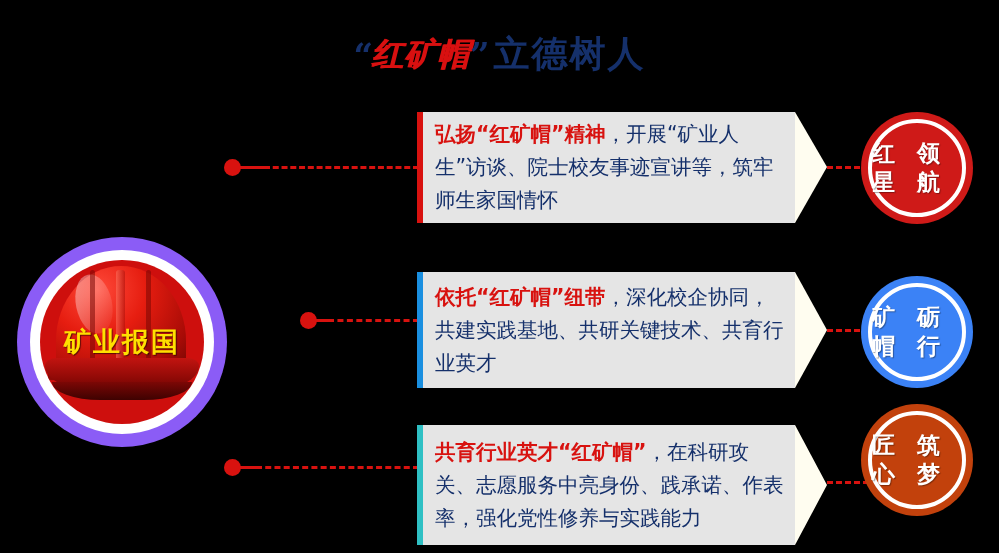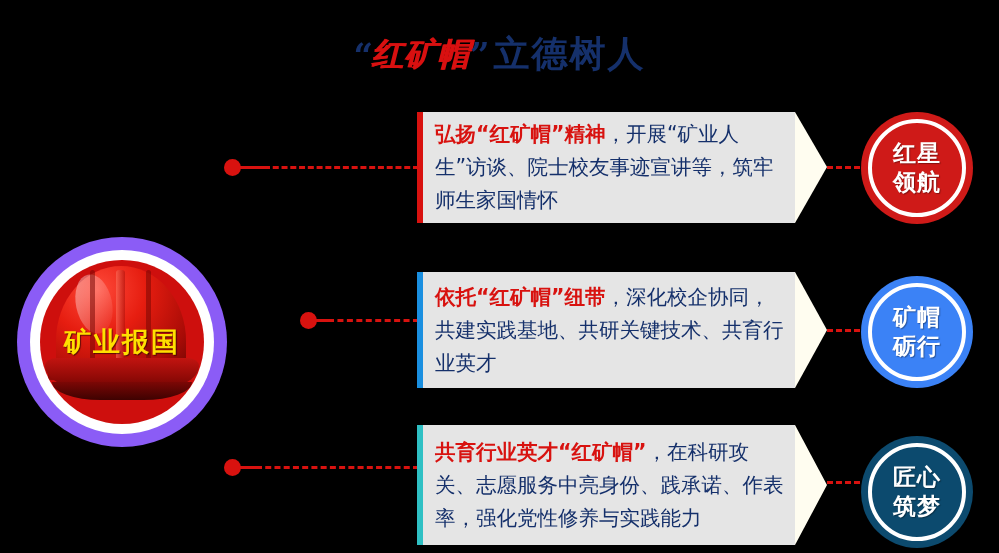--- a/index.html
+++ b/index.html
@@ -246,21 +246,21 @@
   .right-circle-ring {
     position: absolute;
     left: 7px;
     top: 7px;
     width: 98px;
     height: 98px;
     border-radius: 50%;
     border: 4px solid #ffffff;
     box-sizing: border-box;
     display: flex;
-    flex-direction: column;
+    flex-direction: row;
     justify-content: center;
     align-items: center;
   }
   .right-circle-ring span {
     font-family: "DejaVu Sans", "Liberation Sans", sans-serif;
     font-size: 23px;
     font-weight: bold;
     color: #ffffff;
     line-height: 29px;
     letter-spacing: 1px;
@@ -351,21 +351,21 @@
     <div class="content-box" style="left:417px; top:425px; width:378px; height:120px;">
       <div class="box-bar" style="background:#2fc0c4;"></div>
       <div class="box-arrow" style="border-top:60px solid transparent; border-bottom:60px solid transparent; border-left:32px solid #fffdf0;"></div>
       <div class="box-text">
         <div><span class="lead">共育行业英才“红矿帽”</span><span>，在科研攻关、志愿服务中亮身份、践承诺、作表率，强化党性修养与实践能力</span></div>
       </div>
     </div>
 
     <div class="conn-dash-right" style="left:827px; top:481px; width:42px;"></div>
 
-    <div class="right-circle" style="left:861px; top:436px; background:#0c4a6e;">
+    <div class="right-circle" style="left:861px; top:404px; background:#c2410c;">
       <div class="right-circle-ring">
         <span>匠心</span>
         <span>筑梦</span>
       </div>
     </div>
   </div>
 
 </div>
 
 </body></html>

